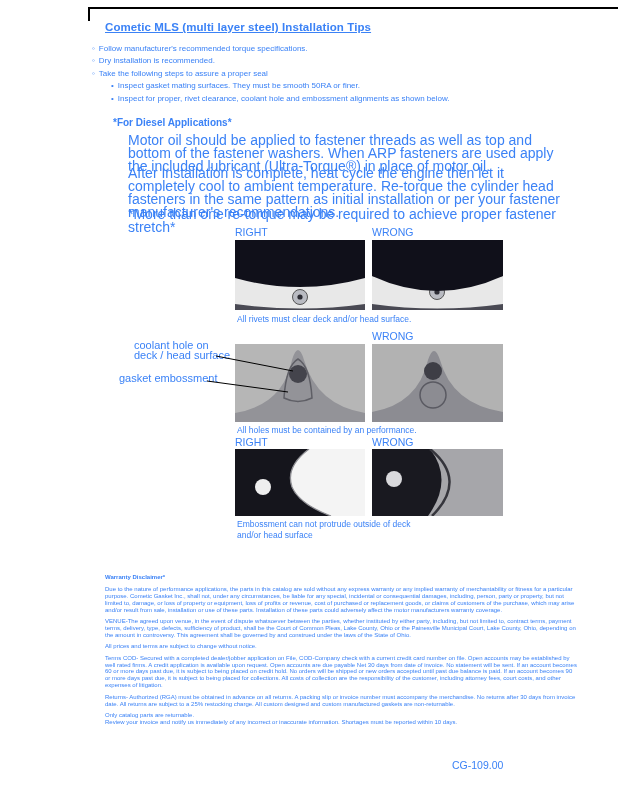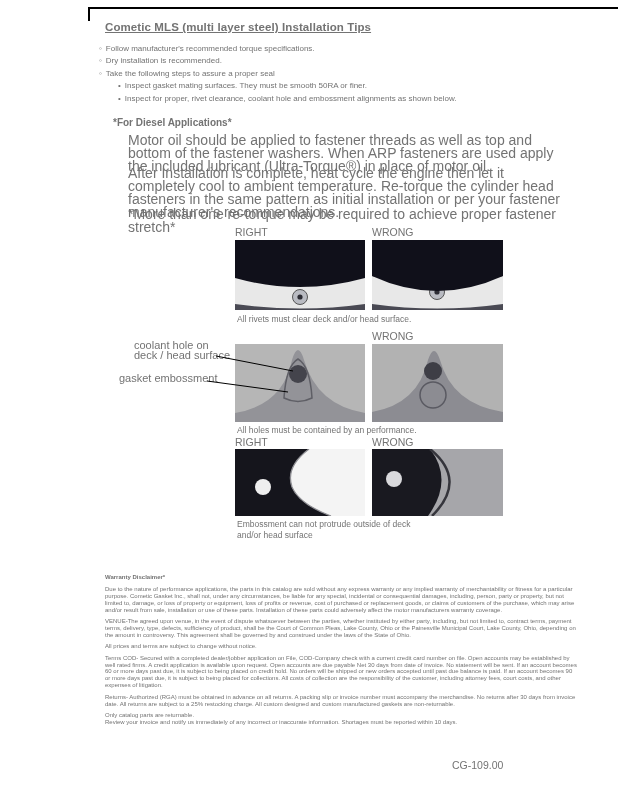--- a/index.html
+++ b/index.html
@@ -1,27 +1,27 @@
 <!DOCTYPE html>
 <html><head>
 <meta charset="utf-8">
 <style>
   * { margin:0; padding:0; box-sizing:border-box; }
   html,body { background:#ffffff; }
   .page {
     position:relative; width:618px; height:800px; background:#ffffff;
-    font-family:"Liberation Sans", sans-serif; color:#737373; overflow:hidden;
+    font-family:"Liberation Sans", sans-serif; color:#3b82f6; overflow:hidden;
   }
   .border-top { position:absolute; left:88px; top:7px; width:530px; height:2px; background:#000; }
   .border-stub { position:absolute; left:88px; top:7px; width:2px; height:14px; background:#000; }
 
   .title { position:absolute; left:105px; top:21px; font-size:11.5px; font-weight:bold;
            text-decoration:underline; letter-spacing:0.1px; }
 
-  .tips { position:absolute; left:99px; top:43px; width:475px; font-size:8px; line-height:12.4px; }
+  .tips { position:absolute; left:92px; top:43px; width:475px; font-size:8px; line-height:12.4px; }
   .tip::before { content:"◦"; margin-right:4px; }
   .tip.sub { padding-left:19px; }
   .tip.sub::before { content:"•"; margin-right:4px; }
 
   .diesel-heading { position:absolute; left:113px; top:117px; font-size:10px; font-weight:bold; }
   .para { position:absolute; left:128px; width:440px; font-size:14px; line-height:13px; }
   .p1 { top:134px; }
   .p2 { top:167px; }
   .note { top:208px; }
 

